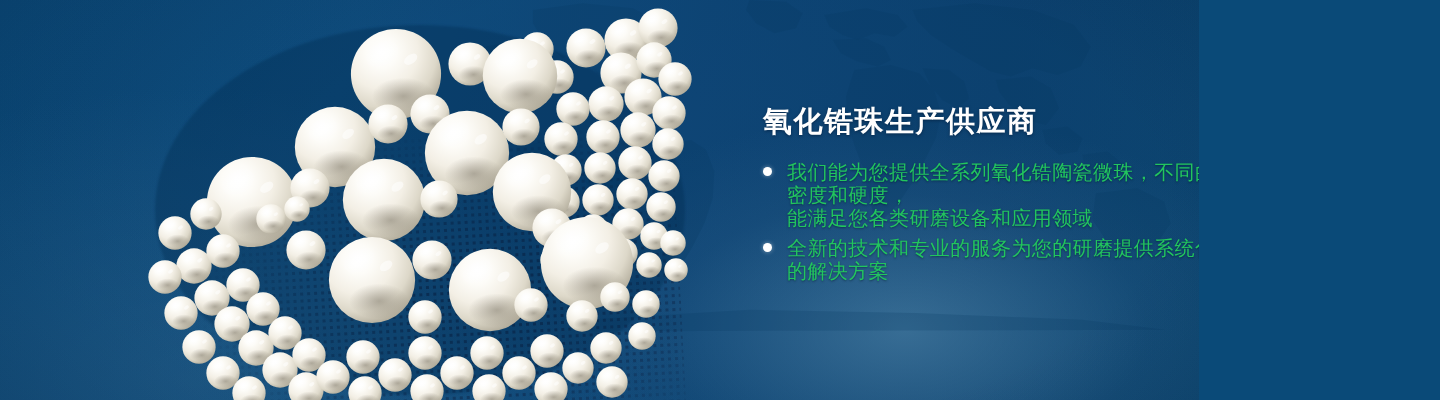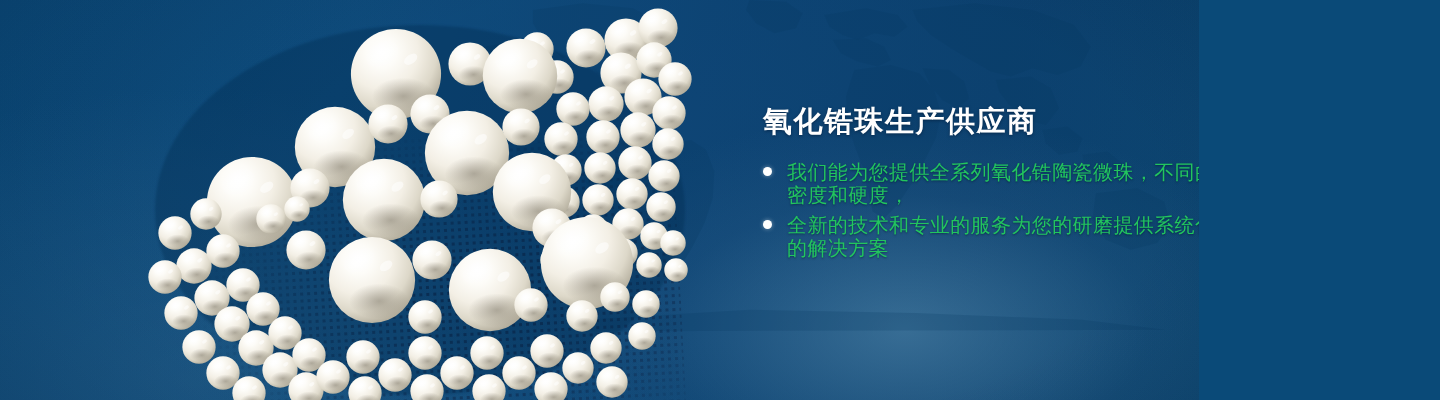--- a/index.html
+++ b/index.html
@@ -272,20 +272,21 @@
   <div class="copy">
 
     <div class="headline">氧化锆珠生产供应商</div>
 
     <div class="bullets">
 
       <div class="bullet">
         <span class="dot"></span>
         <span class="btext">
           <span>我们能为您提供全系列氧化锆陶瓷微珠，不同的密度和硬度，</span>
+          <span class="l2">能满足您各类研磨设备和应用领域</span>
         </span>
       </div>
 
       <div class="bullet">
         <span class="dot"></span>
         <span class="btext">
           <span>全新的技术和专业的服务为您的研磨提供系统化的解决方案</span>
         </span>
       </div>
 

